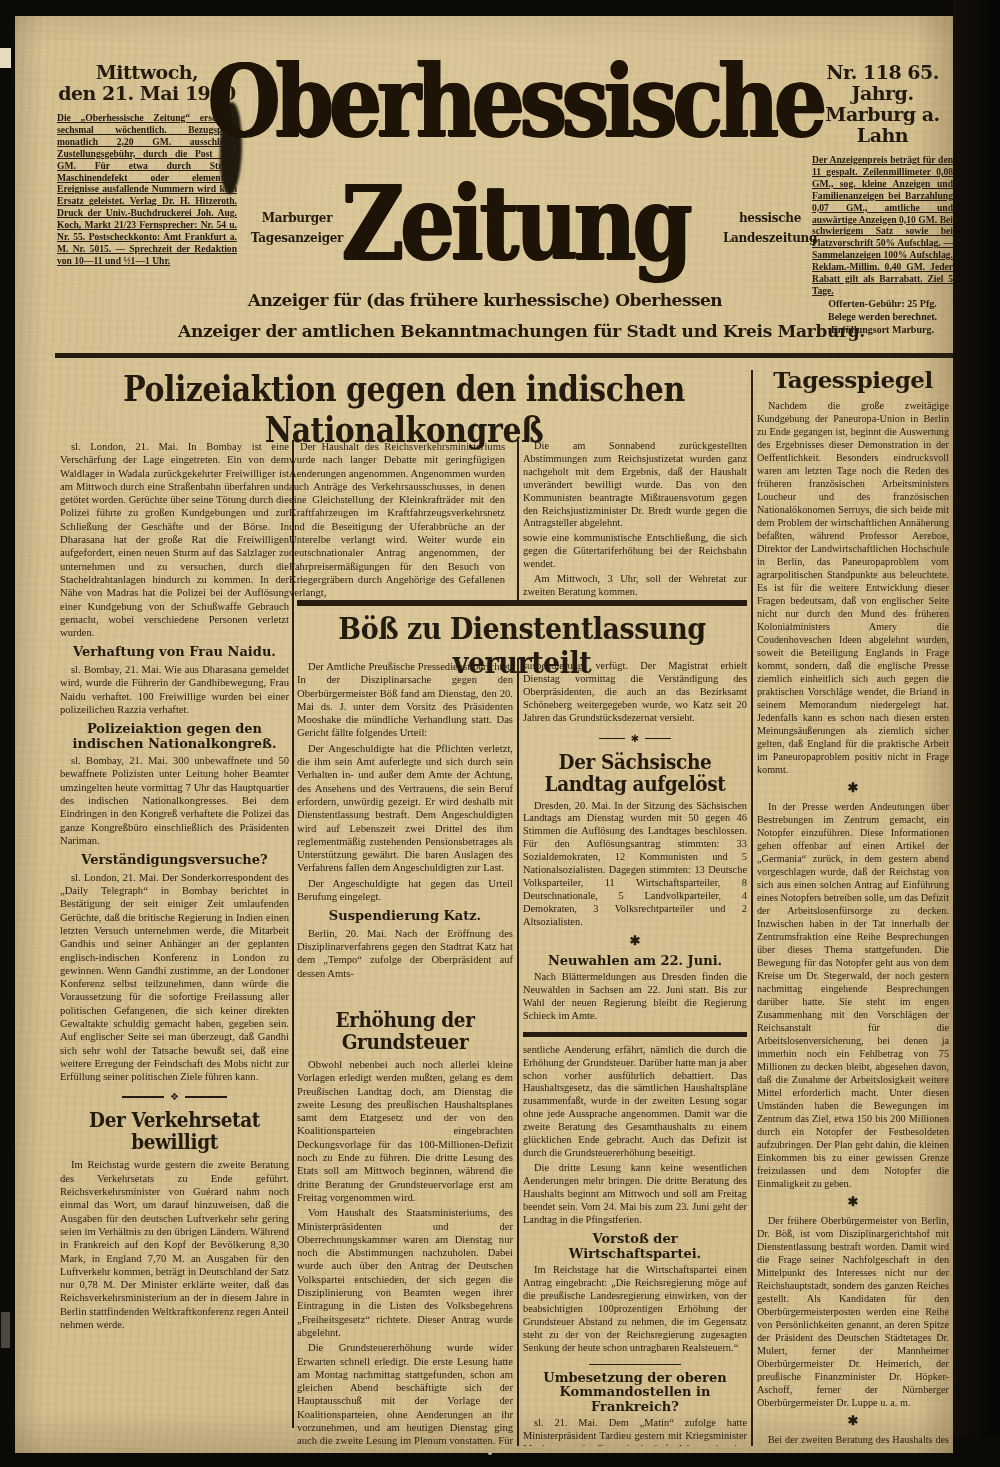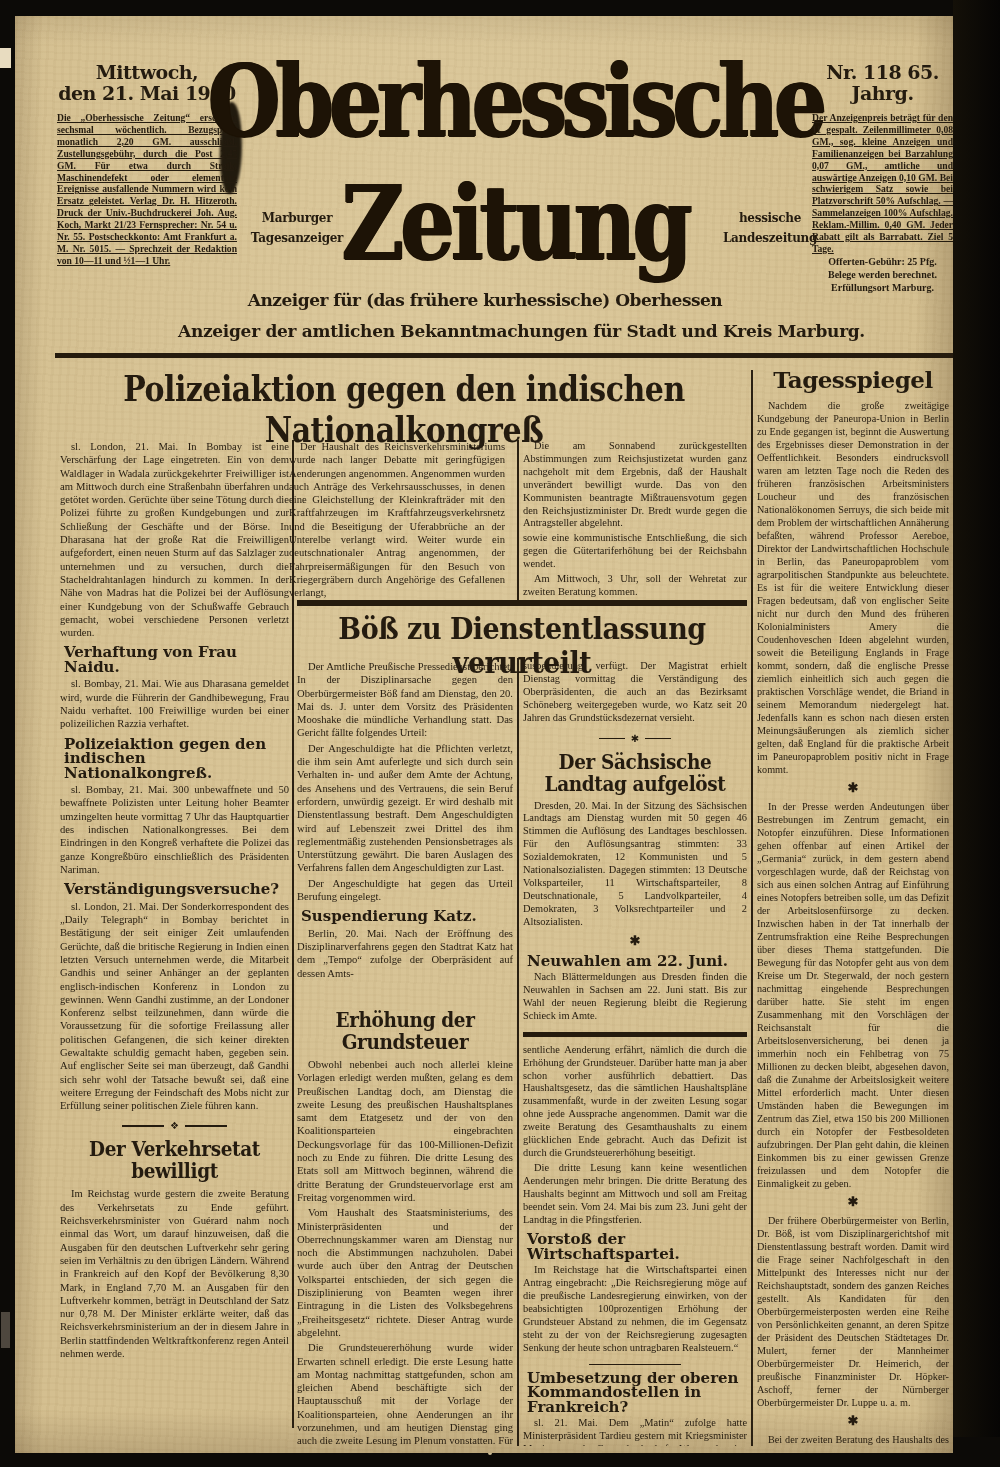--- a/index.html
+++ b/index.html
@@ -70,21 +70,21 @@
   #col2b{left:282px;top:644px;width:216px;height:340px;}
   #col2c{left:282px;top:986px;width:216px;height:448px;}
   #col3a{left:508px;top:424px;width:224px;height:162px;}
   #col3b{left:508px;top:644px;width:224px;height:786px;}
   #col4{left:742px;top:350px;width:192px;height:1080px;}
   
   .bp{font-size:10.6px;line-height:13.3px;text-align:justify;text-indent:11px;margin:0 0 2px;}
   .cont{text-indent:0;}
   #col3a .bp,#col3b .bp{font-size:10.4px;line-height:12.9px;}
   #col4 .bp{font-size:10.2px;line-height:13px;}
-  .subhead{font-size:15px;text-align:left;margin:6px 4px 3px;line-height:14.5px;}
+  .subhead{font-size:13px;text-align:center;margin:6px 4px 3px;line-height:14.5px;}
   .arthead{font-size:18.5px;text-align:center;margin:8px 0 6px;letter-spacing:-.4px;transform:scaleY(1.08);}
   #tages-head{font-size:23px;text-align:center;margin:0 0 6px;letter-spacing:-.5px;}
   .orn{display:flex;align-items:center;justify-content:center;margin:9px 0 4px;color:#241b0f;}
   .orn::before,.orn::after{content:"";width:42px;border-top:2px solid #241b0f;margin:0 6px;}
   .orn .g{font-size:10px;line-height:10px;}
   .orn.small::before,.orn.small::after{width:26px;border-top-width:1.5px;}
   .star-sep{text-align:center;font-weight:bold;font-size:13px;line-height:14px;margin:5px 0;}
   .bar3{height:5px;margin:9px 0 7px;}
   .hr-short{width:92px;border:0;border-top:1.6px solid #241b0f;margin:9px auto 6px;}
 </style>
@@ -115,20 +115,21 @@
     <div>Marburger</div>
     <div>Tagesanzeiger</div>
   </div>
   <div class="abs side-label frak" id="label-right">
     <div>hessische</div>
     <div>Landeszeitung</div>
   </div>
 
   <div class="abs" id="box-right">
     <div class="issue-big frak">Nr. 118 65. Jahrg.</div>
+    <div class="issue-big frak">Marburg a. Lahn</div>
     <div class="imprint">Der Anzeigenpreis beträgt für den 11 gespalt. Zeilenmillimeter 0,08 GM., sog. kleine Anzeigen und Familienanzeigen bei Barzahlung 0,07 GM., amtliche und auswärtige Anzeigen 0,10 GM. Bei schwierigem Satz sowie bei Platzvorschrift 50% Aufschlag. — Sammelanzeigen 100% Aufschlag. Reklam.-Millim. 0,40 GM. Jeder Rabatt gilt als Barrabatt. Ziel 5 Tage.</div>
     <div class="fee-line">Offerten-Gebühr: 25 Pfg.</div>
     <div class="fee-line">Belege werden berechnet.</div>
     <div class="fee-line">Erfüllungsort Marburg.</div>
   </div>
 
   <div class="abs frak" id="subtitle1">Anzeiger für (das frühere kurhessische) Oberhessen</div>
   <div class="abs frak" id="subtitle2">Anzeiger der amtlichen Bekanntmachungen für Stadt und Kreis Marburg.</div>
   <div class="abs ink" id="mast-rule"></div>
 

